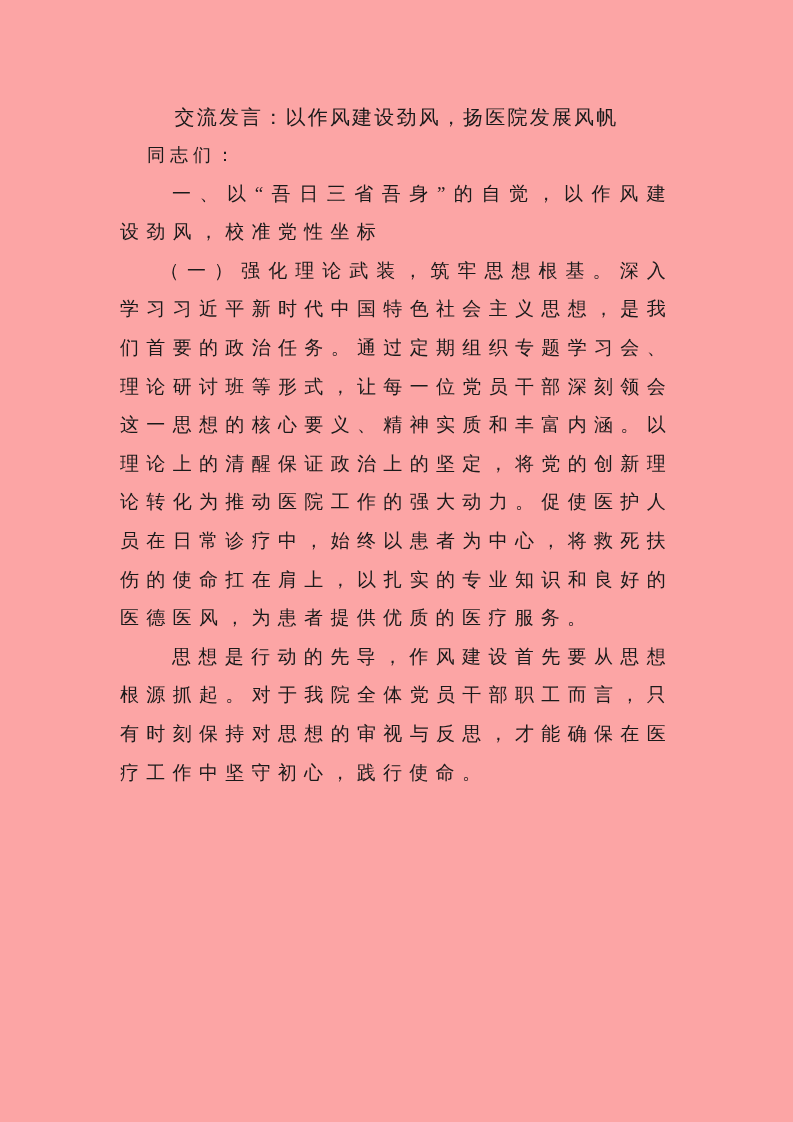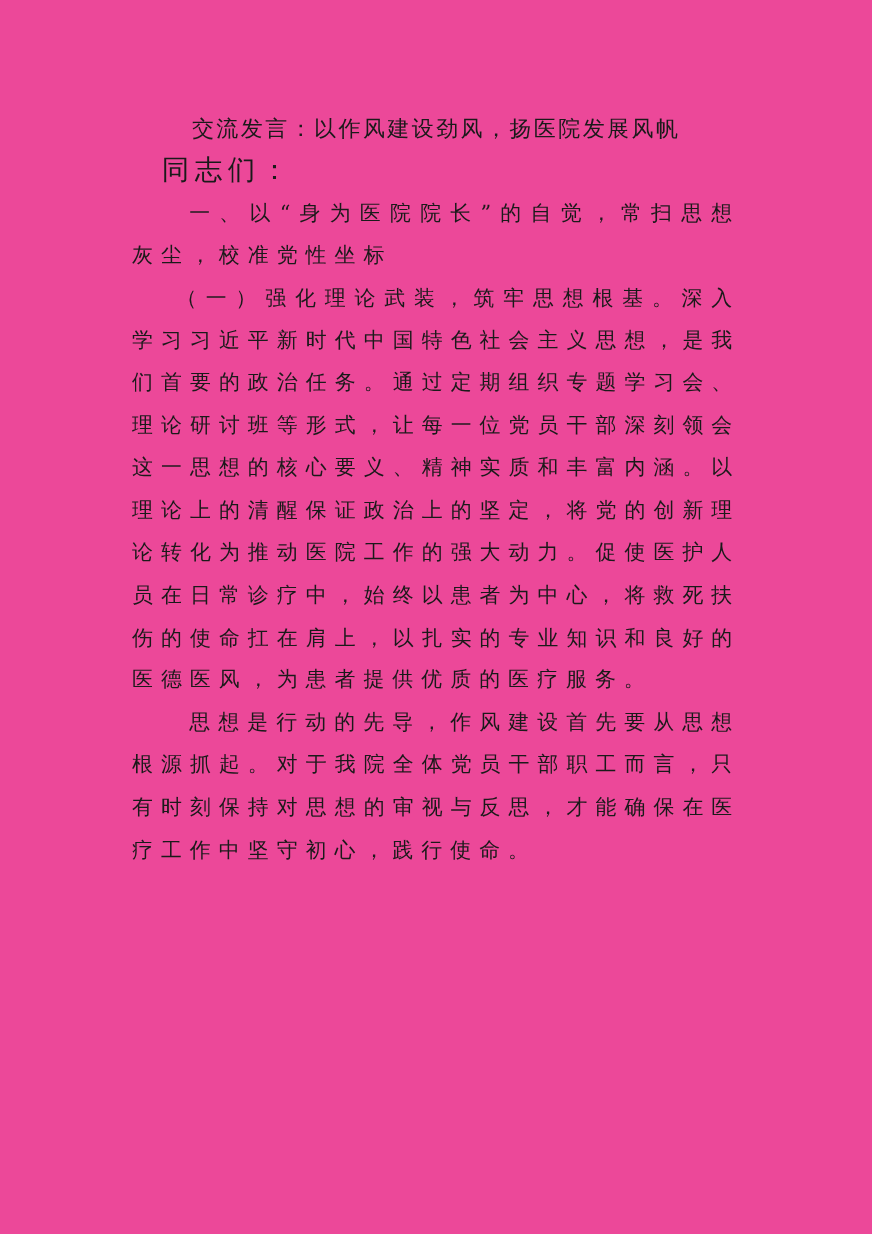--- a/index.html
+++ b/index.html
@@ -13,21 +13,22 @@
     position: relative;
     overflow: hidden;
     font-family: "DejaVu Serif", "Liberation Serif", serif;
     color: #1a1a1a;
   }
   .page {
     position: absolute;
     left: 0; top: 0;
     width: 793px;
     height: 1122px;
-    background: #ec4899;
+    background: #fca5a5;
+    font-family: Liberation Serif, serif;
   }
   .content {
     position: absolute;
     left: 120px;
     top: 98px;
     width: 553px;
   }
   .title {
     text-align: center;
     font-size: 20px;
@@ -46,33 +47,33 @@
     text-align: justify;
     text-align-last: left;
     word-break: break-all;
   }
   .indent {
     text-indent: 2em;
     text-indent: 52px;
   }
   .salutation {
     padding-left: 27px;
-    font-size: 25px;
+    font-size: 18px;
     line-height: 38.6px;
     letter-spacing: 5px;
     margin: 0;
   }
   .subindent {
     text-indent: 40px;
   }
 </style>
 </head>
 <body>
 
 <div class="page">
   <div class="content">
     <h1 class="title">交流发言：以作风建设劲风，扬医院发展风帆</h1>
     <p class="salutation">同志们：</p>
-    <p class="para indent">一、以“身为医院院长”的自觉，常扫思想灰尘，校准党性坐标</p>
+    <p class="para indent">一、以“吾日三省吾身”的自觉，以作风建设劲风，校准党性坐标</p>
     <p class="para indent subindent">（一）强化理论武装，筑牢思想根基。深入学习习近平新时代中国特色社会主义思想，是我们首要的政治任务。通过定期组织专题学习会、理论研讨班等形式，让每一位党员干部深刻领会这一思想的核心要义、精神实质和丰富内涵。以理论上的清醒保证政治上的坚定，将党的创新理论转化为推动医院工作的强大动力。促使医护人员在日常诊疗中，始终以患者为中心，将救死扶伤的使命扛在肩上，以扎实的专业知识和良好的医德医风，为患者提供优质的医疗服务。</p>
     <p class="para indent">思想是行动的先导，作风建设首先要从思想根源抓起。对于我院全体党员干部职工而言，只有时刻保持对思想的审视与反思，才能确保在医疗工作中坚守初心，践行使命。</p>
   </div>
 </div>
 
 </body></html>

